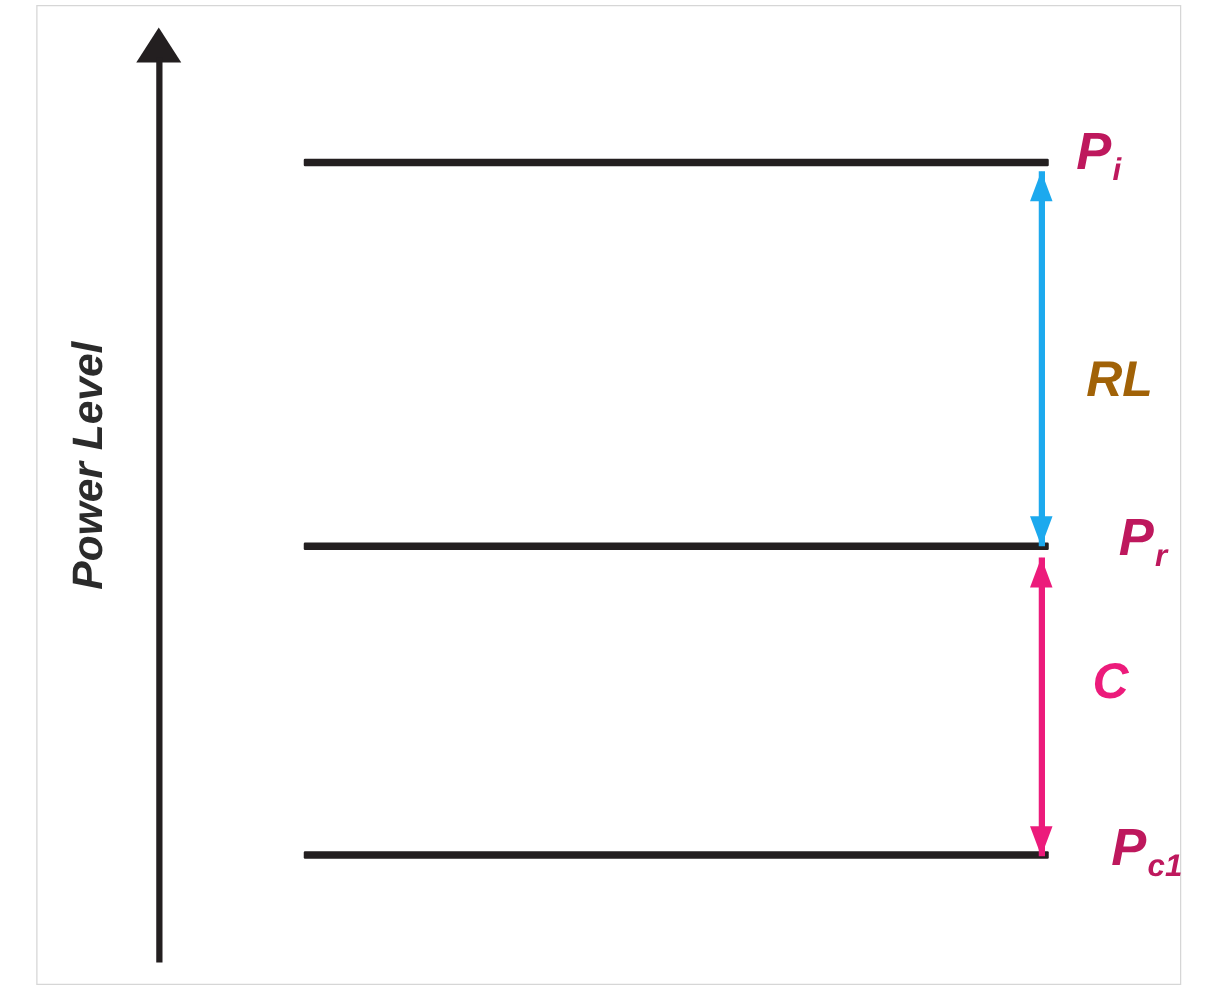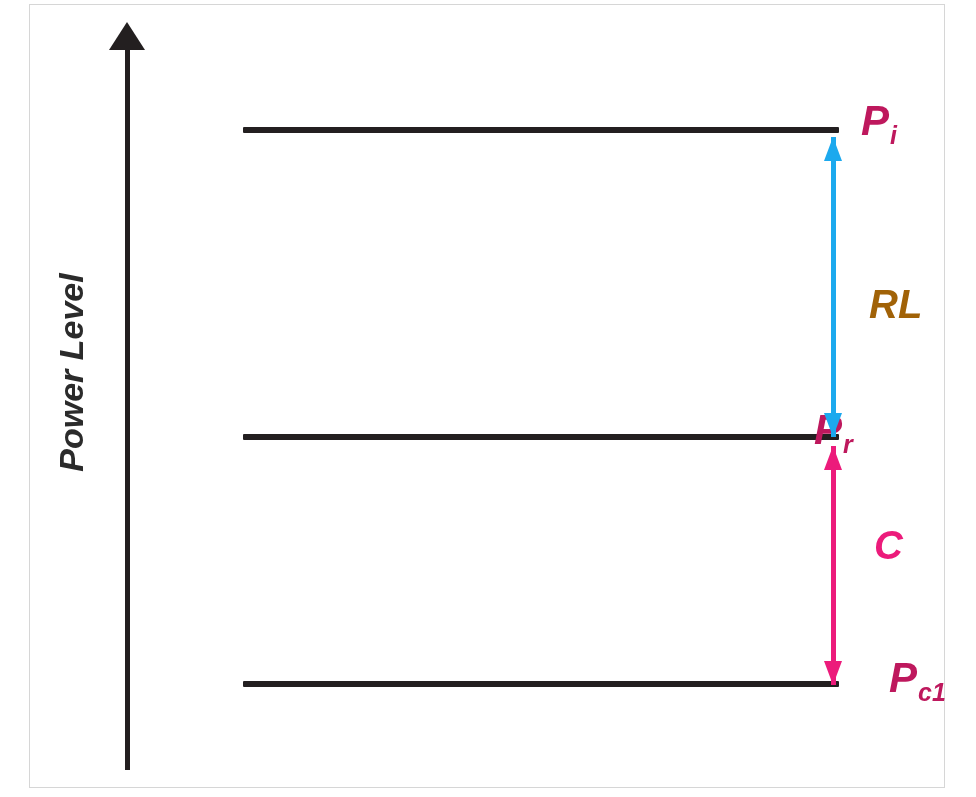--- a/index.html
+++ b/index.html
@@ -93,21 +93,21 @@
   .level-label .sub {
     font-size: 25px;
     font-weight: bold;
     font-style: italic;
     vertical-align: baseline;
     position: relative;
     top: 9px;
     left: 1px;
   }
   .label-pi  { left: 861px; top: 100px; }
-  .label-pr  { left: 814px; top: 409px; }
+  .label-pr  { left: 895px; top: 409px; }
   .label-pc1 { left: 889px; top: 657px; }
 
   
   .measure-arrow {
     position: absolute;
     left: 824px;
   }
   .measure-arrow .shaft {
     position: absolute;
     left: 7px;

